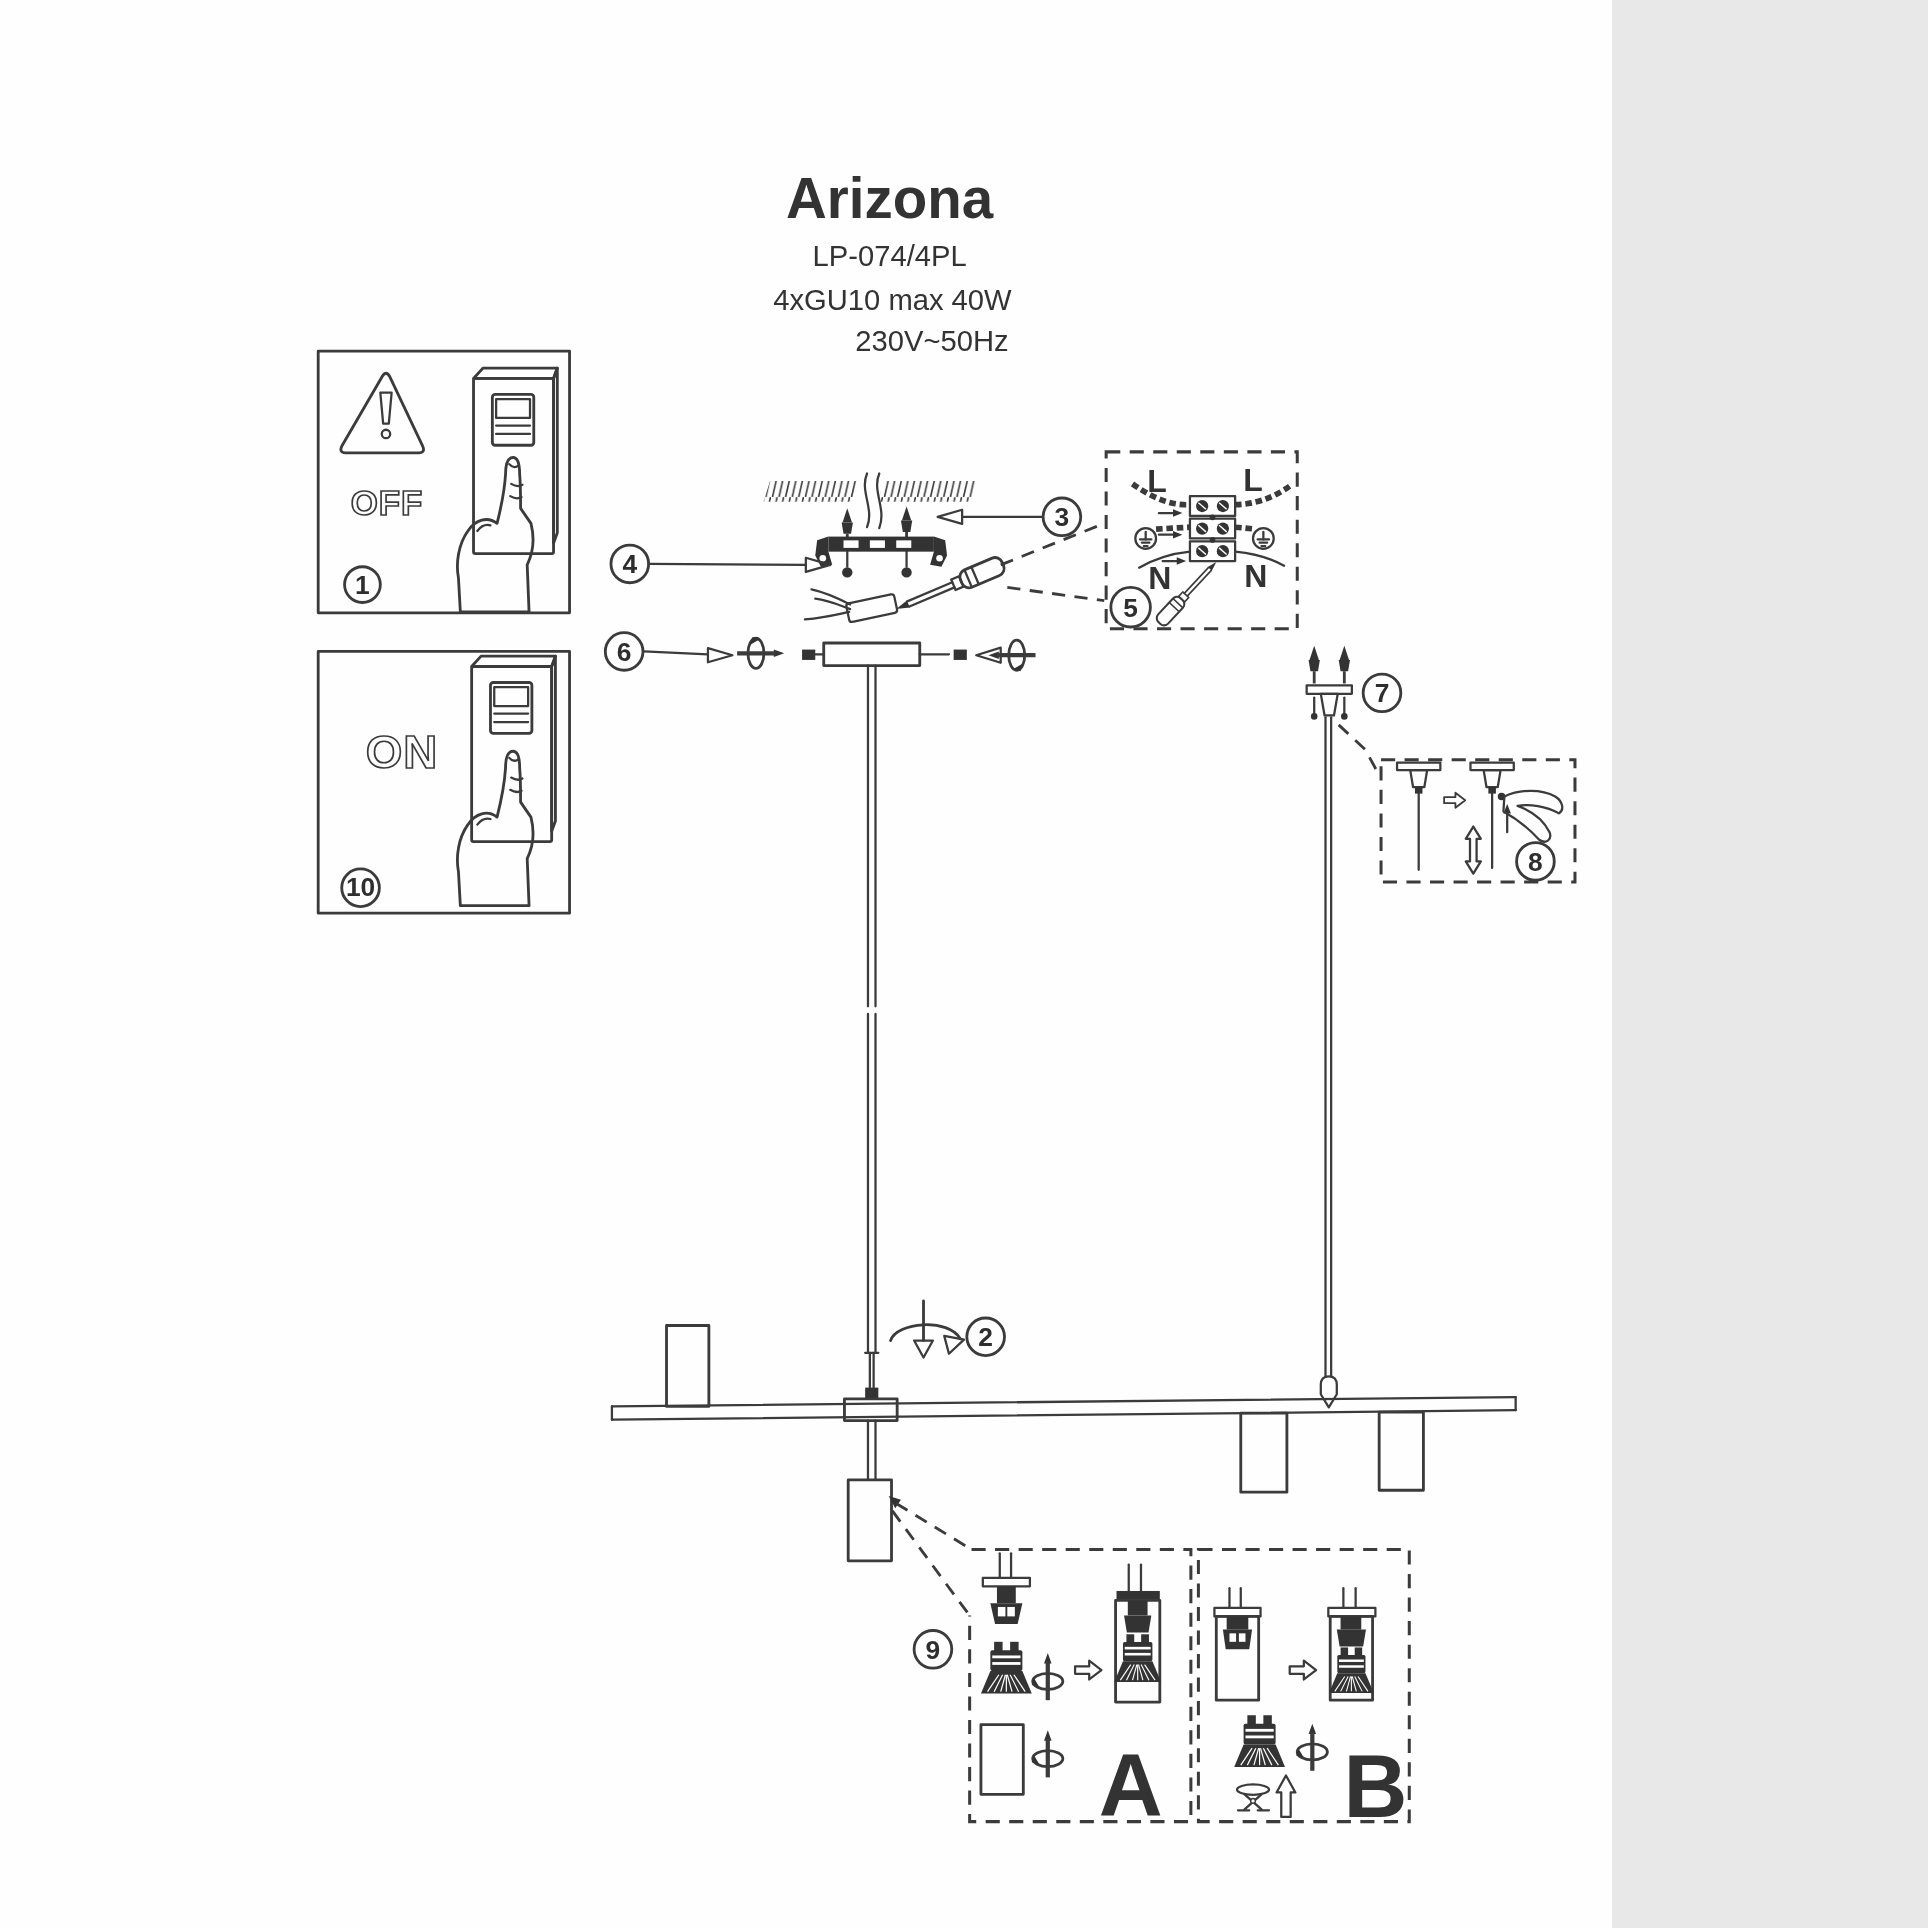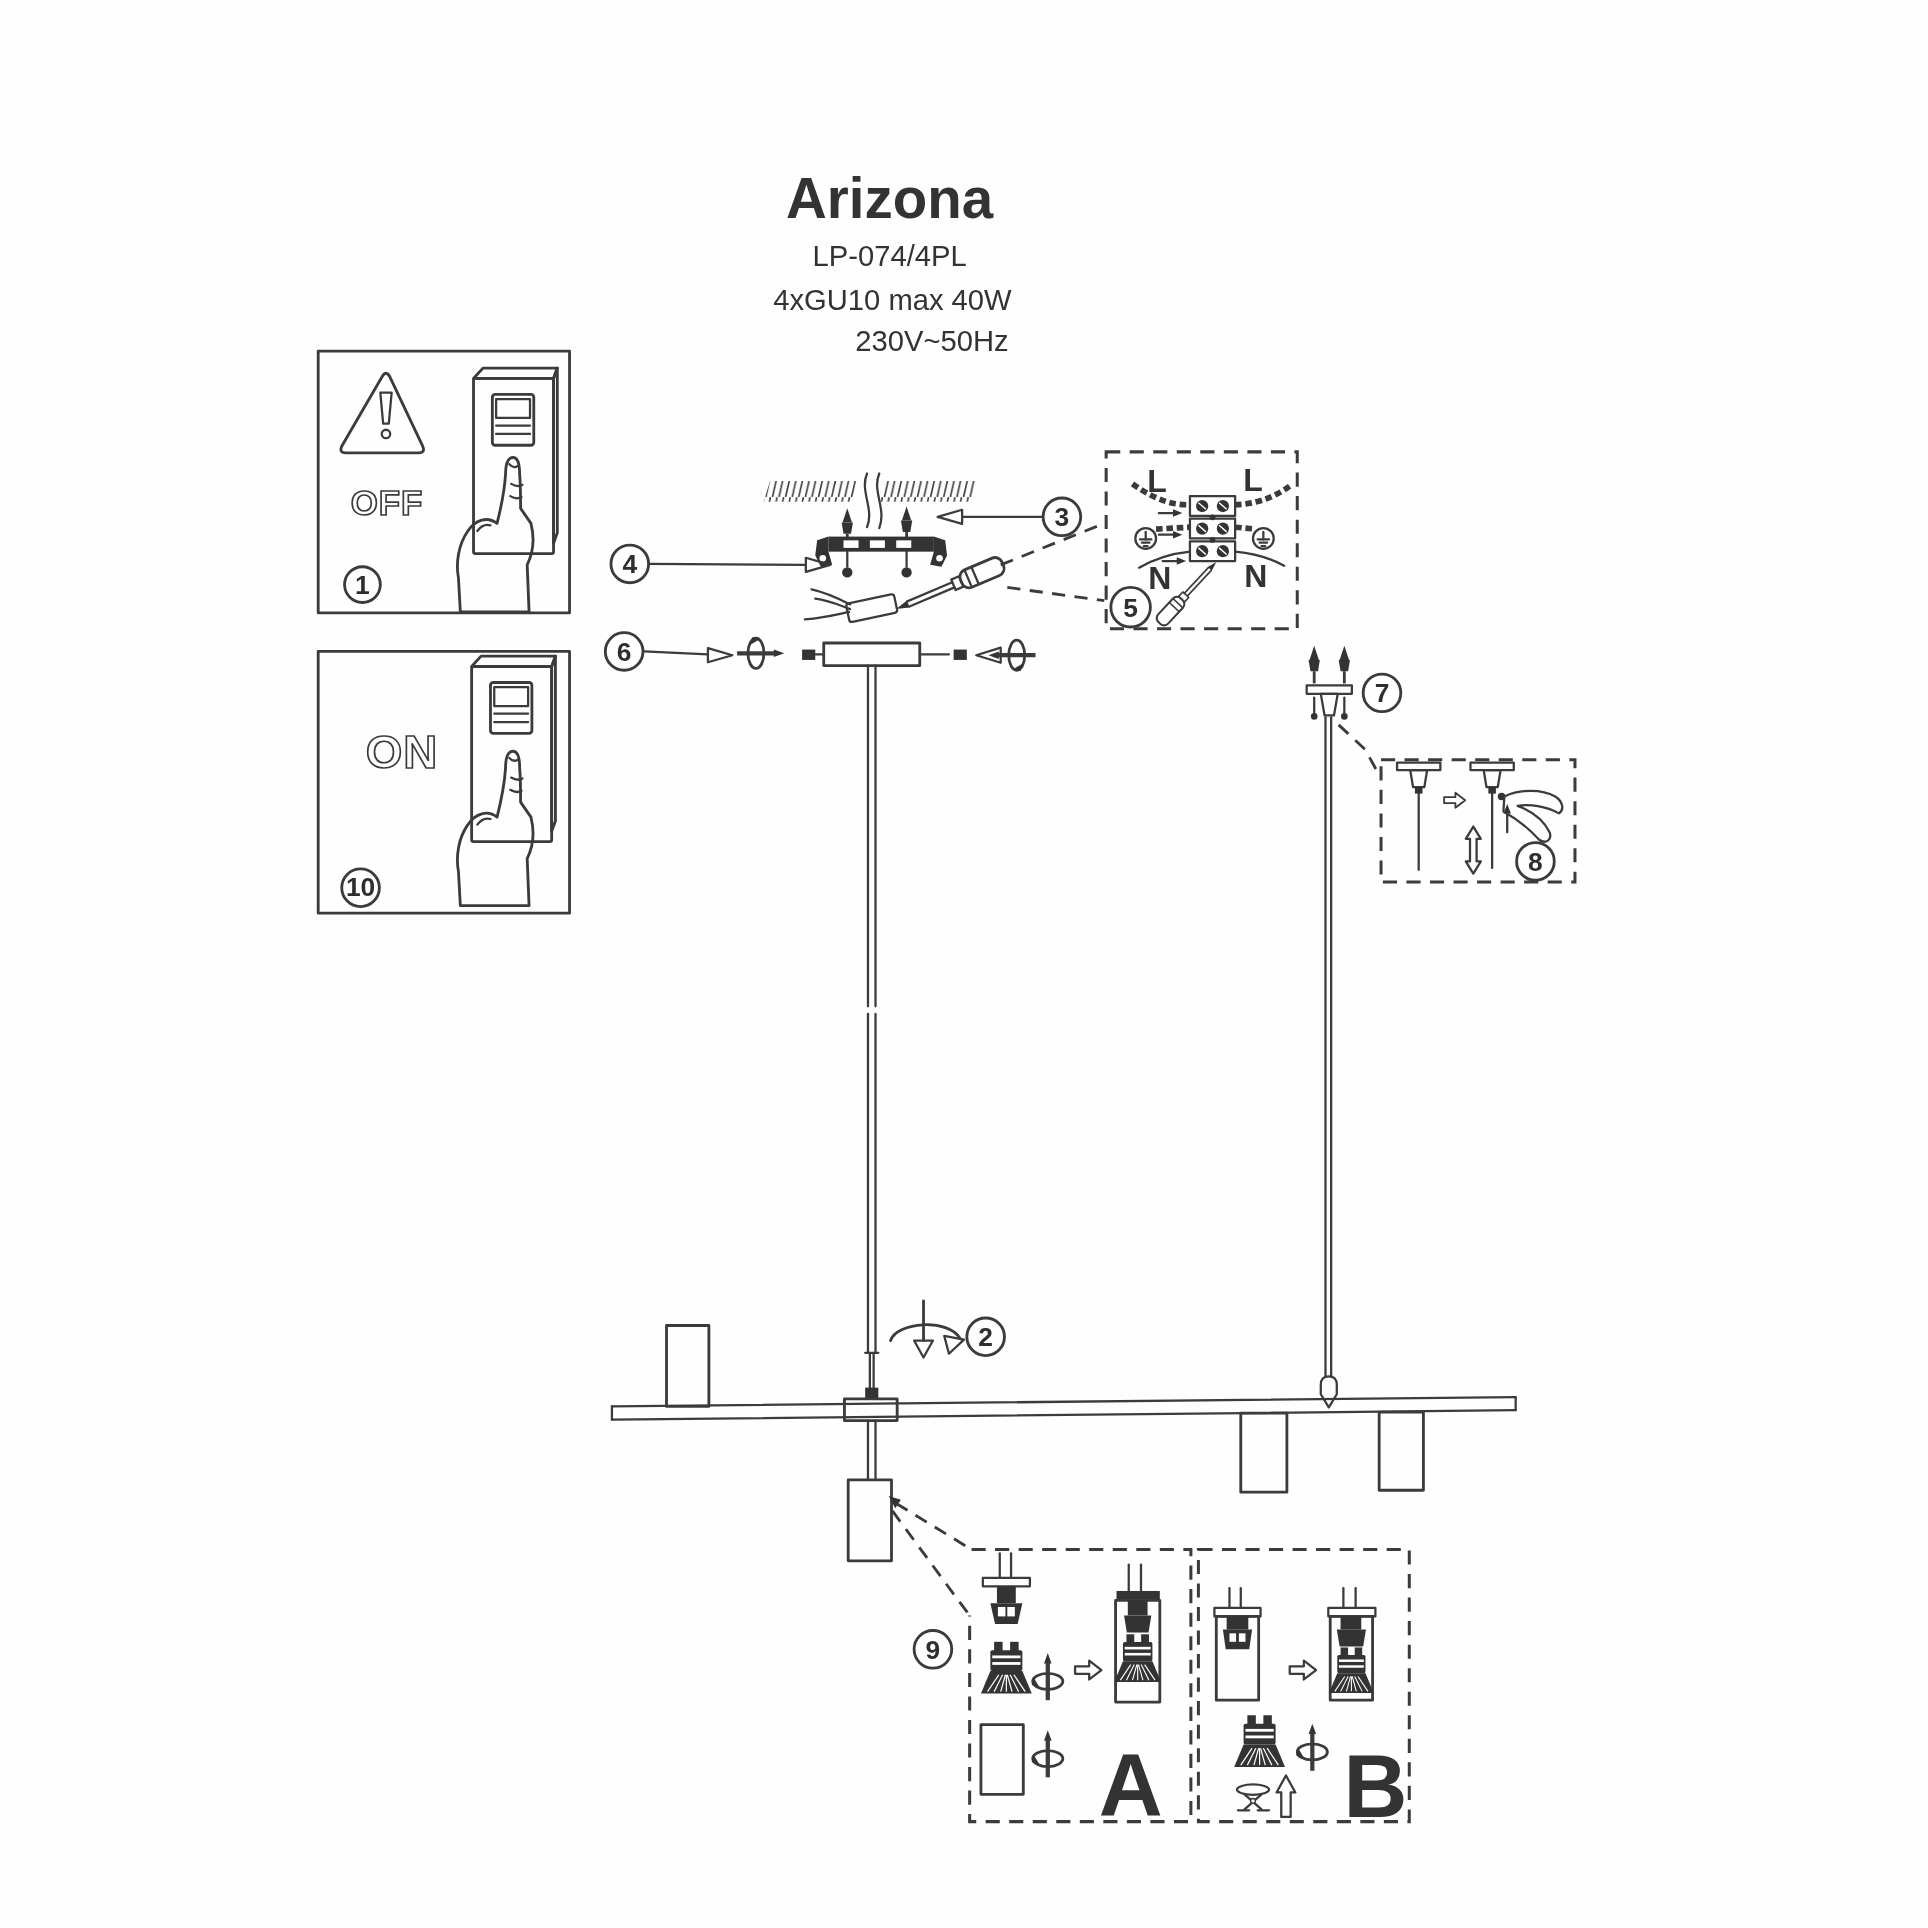--- a/index.html
+++ b/index.html
@@ -1,16 +1,16 @@
 <!DOCTYPE html>
 <html style="font-size:15px"><head>
 <meta charset="utf-8">
 <style>
   html,body{margin:0;padding:0;background:#e8e8e8;}
-  #page{width:1928px;height:1928px;background:#fefefe;position:relative;overflow:hidden;}
+  #page{width:1612px;height:1928px;background:#fefefe;position:relative;overflow:hidden;}
   svg{display:block;}
   .ink{stroke:#3b3b3b;fill:none;stroke-width:3;stroke-linecap:round;stroke-linejoin:round;}
   .ink2{stroke:#3b3b3b;fill:none;stroke-width:2.4;stroke-linecap:round;stroke-linejoin:round;}
   .wht{fill:#fefefe;}
   .blk{fill:#333;stroke:none;}
   .dashbox{stroke:#3b3b3b;fill:none;stroke-width:3.2;stroke-dasharray:15 10;stroke-linecap:butt;}
   .ldash{stroke:#3b3b3b;fill:none;stroke-width:3;stroke-dasharray:14 10;}
   .txt{font-family:"Liberation Sans","DejaVu Sans",sans-serif;fill:#333;}
   .cnum{font-family:"Liberation Sans","DejaVu Sans",sans-serif;fill:#2e2e2e;font-weight:bold;font-size:28px;text-anchor:middle;}
   .outtxt{font-family:"Liberation Sans","DejaVu Sans",sans-serif;font-weight:bold;fill:#fefefe;stroke:#3b3b3b;stroke-width:1.8;text-anchor:middle;letter-spacing:1px;}

